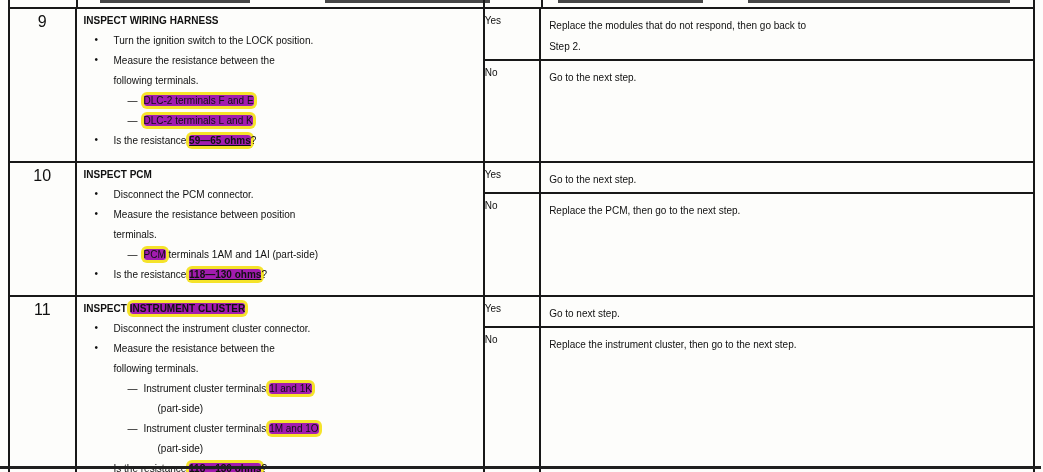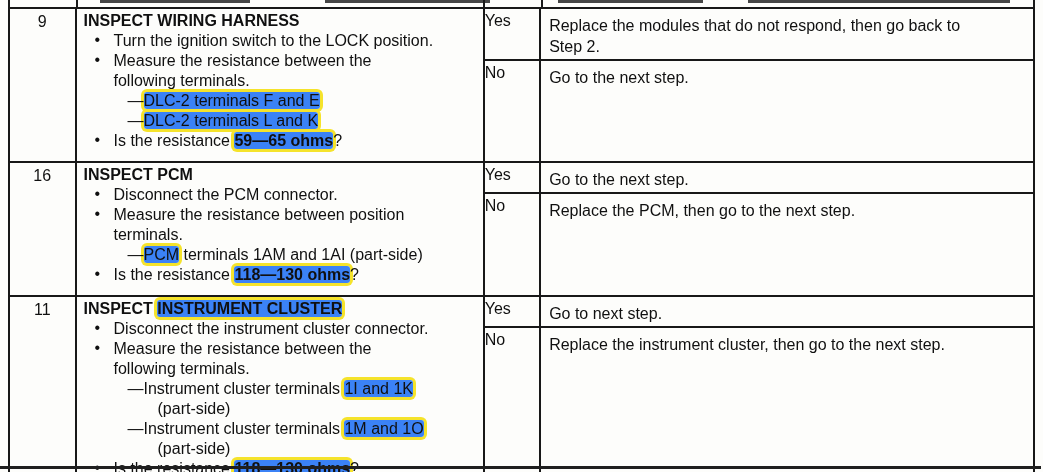--- a/index.html
+++ b/index.html
@@ -11,37 +11,37 @@
   
   .remnant-line{position:absolute;top:0;height:7px;width:2px;background:#1a1a1a;}
   .smudge{position:absolute;top:0;height:3px;background:#262626;opacity:.85;}
   
   table.diag{
     position:absolute;left:8px;top:7px;
     border-collapse:collapse;table-layout:fixed;width:1027px;
   }
   td{
     border:2px solid #181818;vertical-align:top;padding:0;
-    font-size:16px;line-height:20px;
+    font-size:10px;line-height:20px;
   }
   td.step-cell{text-align:center;padding-top:3px;font-size:16px;}
   td.desc-cell{padding:2px 6px 2px 7px;}
   .title{font-weight:700;line-height:20px;white-space:nowrap;}
   .line{position:relative;line-height:20px;white-space:nowrap;}
   .l-bullet{padding-left:30px;}
   .l-cont{padding-left:30px;}
   .l-dash{padding-left:60px;}
   .l-paren{padding-left:74px;}
   .l-bullet .mk{position:absolute;left:11px;top:-1px;}
   .l-dash .mk{position:absolute;left:44px;top:0;}
   td.yn-cell{padding-top:2px;}
   td.act-cell{padding:6px 6px 2px 8px;line-height:21px;}
   .act-line{line-height:21px;white-space:nowrap;}
-  .hl{background:#3b82f6;box-shadow:0 0 0 3px #f5e32b;border-radius:3px;}
-  .b{font-weight:700;}
+  .hl{background:#a21caf;box-shadow:0 0 0 3px #f5e32b;border-radius:3px;}
+  .b{font-weight:700;text-decoration:underline;}
   
   .page-rule{position:absolute;left:0;top:466px;width:1041px;height:3px;background:#1f1f1f;}
 </style>
 </head>
 <body>
 
 <div>
   <div class="smudge" style="left:100px;width:150px;"></div>
   <div class="smudge" style="left:325px;width:165px;"></div>
   <div class="smudge" style="left:558px;width:145px;"></div>
@@ -85,21 +85,21 @@
       <tr>
         <td class="yn-cell" style="height: 98px;">
           <div>No</div>
         </td>
         <td class="act-cell">
           <div class="act-line">Go to the next step.</div>
         </td>
       </tr>
       <tr>
         <td class="step-cell" rowspan="2">
-          <div>16</div>
+          <div>10</div>
         </td>
         <td class="desc-cell" rowspan="2">
           <div class="title"><span class="">INSPECT PCM</span></div>
           <div class="line l-bullet"><span class="mk">•</span><span class="">Disconnect the PCM connector.</span></div>
           <div class="line l-bullet"><span class="mk">•</span><span class="">Measure the resistance between position</span></div>
           <div class="line l-cont"><span class="">terminals.</span></div>
           <div class="line l-dash"><span class="mk">—</span><span class="hl ">PCM</span><span class=""> terminals 1AM and 1AI (part-side)</span></div>
           <div class="line l-bullet"><span class="mk">•</span><span class="">Is the resistance </span><span class="hl b">118—130 ohms</span><span class="">?</span></div>
         </td>
         <td class="yn-cell" style="height: 25px;">

